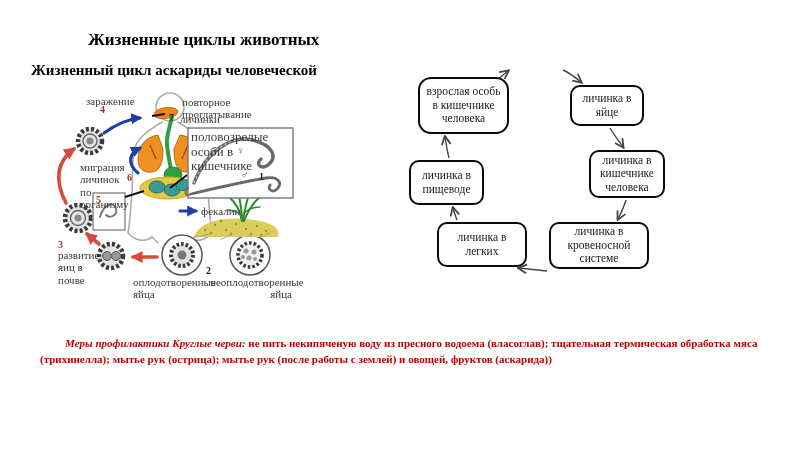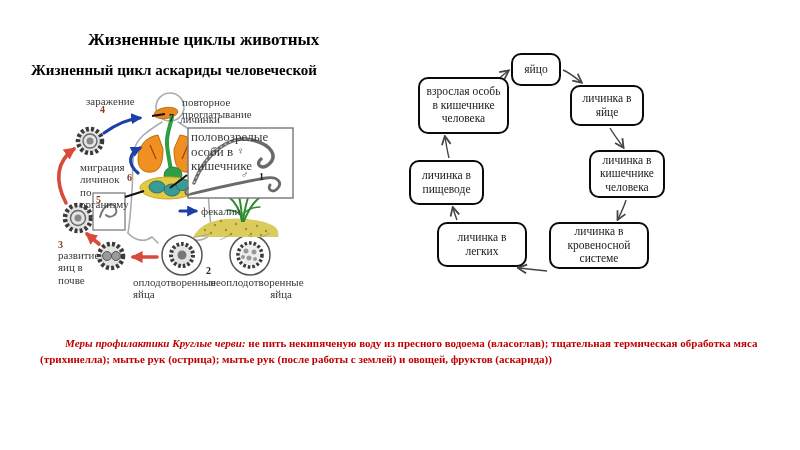--- a/index.html
+++ b/index.html
@@ -16,21 +16,21 @@
   .dnum.dark{color:#222;}
   .ctr{text-align:center;}
 
   
   .flow{position:absolute;left:400px;top:40px;width:280px;height:260px;}
   .flow svg{position:absolute;left:0;top:0;}
   .fnode{position:absolute;border:2.5px solid #0a0a0a;border-radius:10px;background:#fff;
          display:flex;align-items:center;justify-content:center;text-align:center;
          font-size:11.5px;line-height:1.18;color:#1a1a1a;padding:2px 3px;box-sizing:border-box;}
   .n-egg{left:111px;top:13px;width:50px;height:33px;}
-  .n-adult{left:18px;top:37px;width:91px;height:57px;}
+  .n-adult{left:18px;top:37px;width:91px;height:57px;border-radius:13px;}
   .n-legg{left:170px;top:45px;width:74px;height:41px;}
   .n-lint{left:189px;top:110px;width:76px;height:48px;}
   .n-leso{left:9px;top:120px;width:75px;height:45px;}
   .n-lblood{left:149px;top:182px;width:100px;height:47px;}
   .n-llung{left:37px;top:182px;width:90px;height:45px;}
 
   
   .prevention{position:absolute;left:40px;top:336px;width:728px;font-size:11px;font-weight:bold;
               color:#c00000;line-height:1.45;text-indent:25px;}
   .prevention .lead{font-style:italic;}
@@ -194,21 +194,20 @@
       <g stroke="#444" stroke-width="1.4" fill="none">
         <path d="M49,118 C47,110 46,103 45,97" marker-end="url(#mopen)"></path>
         <path d="M96,41 C101,37 104,34 108,31" marker-end="url(#mopen)"></path>
         <path d="M163,30 C170,33 176,38 181,42" marker-end="url(#mopen)"></path>
         <path d="M210,88 C214,95 219,101 223,107" marker-end="url(#mopen)"></path>
         <path d="M226,160 C224,167 221,173 218,179" marker-end="url(#mopen)"></path>
         <path d="M147,231 C136,230 127,229 119,228" marker-end="url(#mopen)"></path>
         <path d="M57,180 C55,175 54,172 53,168" marker-end="url(#mopen)"></path>
       </g>
     </svg>
-    <div class="fnode n-egg">яйцо</div>
     <div class="fnode n-legg">личинка в яйце</div>
     <div class="fnode n-lint">личинка в кишечнике человека</div>
     <div class="fnode n-lblood">личинка в кровеносной системе</div>
     <div class="fnode n-llung">личинка в легких</div>
     <div class="fnode n-leso">личинка в пищеводе</div>
     <div class="fnode n-adult">взрослая особь в кишечнике человека</div>
   </div>
 
   <div class="prevention">
     <span class="lead">Меры профилактики Круглые черви: </span><span>не пить некипяченую воду из пресного водоема (власоглав); тщательная термическая обработка мяса (трихинелла); мытье рук (острица); мытье рук (после работы с землей) и овощей, фруктов (аскарида))</span>

